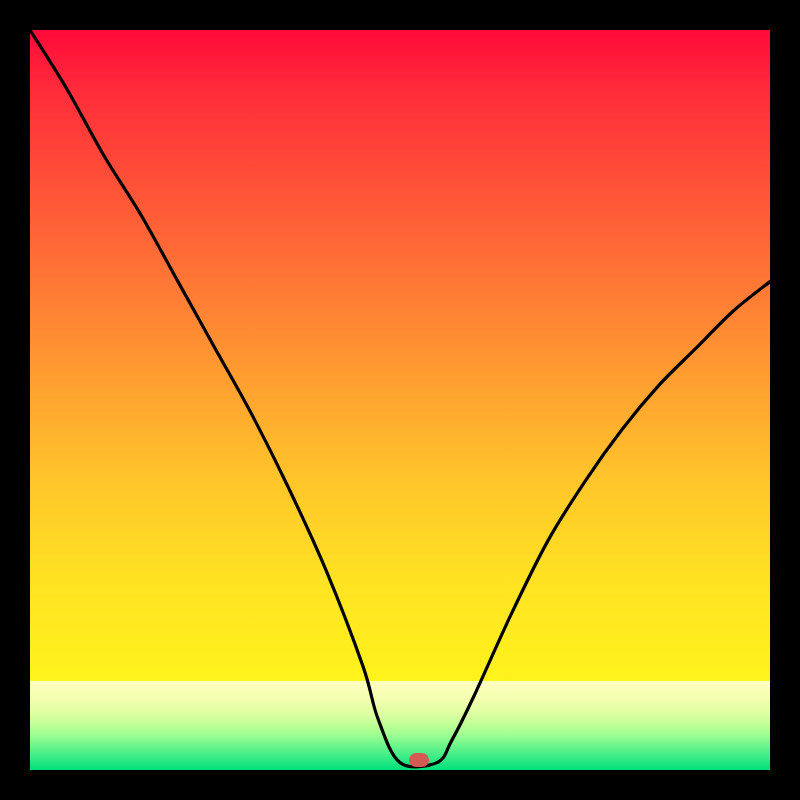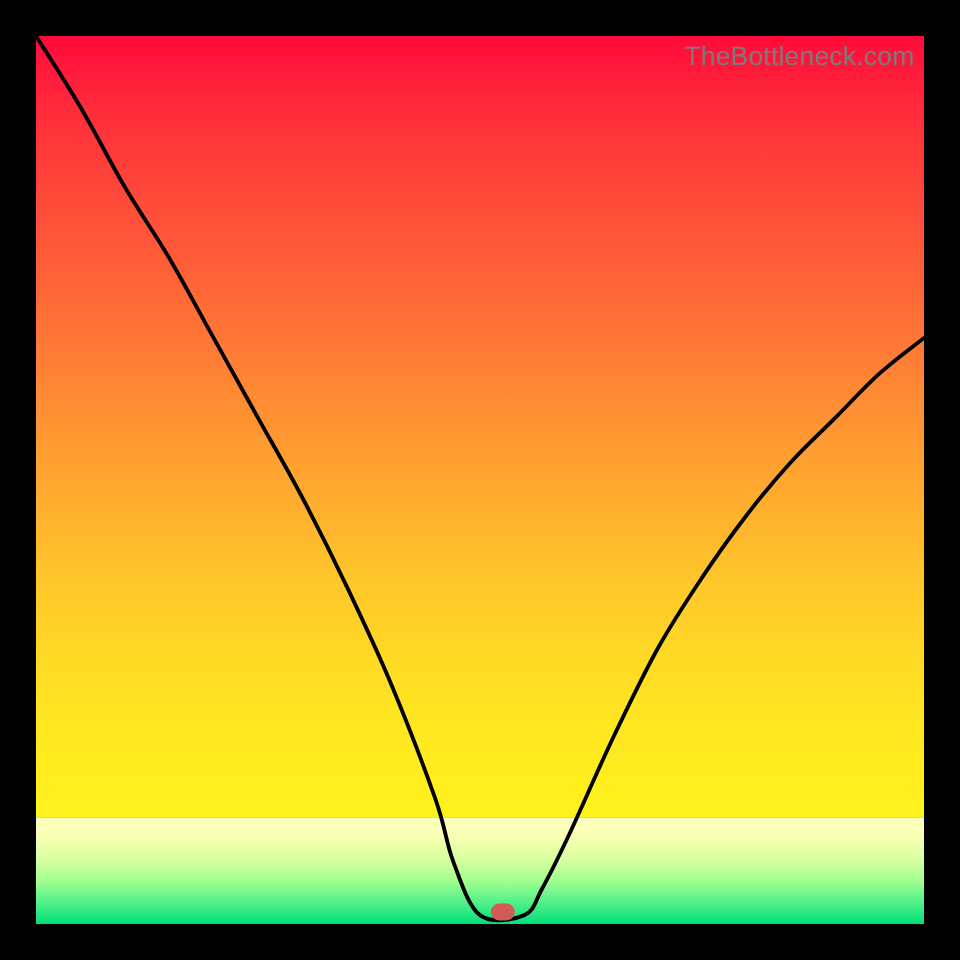--- a/index.html
+++ b/index.html
@@ -88,19 +88,18 @@
     transform: translate(-50%, -50%);
   }
 </style>
 </head>
 <body>
 
 <div class="frame">
   <div class="plot">
     <div class="gradient-upper"></div>
     <div class="gradient-lower"></div>
-    <div class="watermark">TheBottleneck.com</div>
     <svg class="curve" viewBox="0 0 740 740" preserveAspectRatio="none">
       <path id="curve-path" fill="none" stroke="#000" stroke-width="3.2" stroke-linecap="round" stroke-linejoin="round" d="M 0.00 0.00 C 6.17 9.87, 24.67 38.23, 37.00 59.20 C 49.33 80.17, 61.67 104.83, 74.00 125.80 C 86.33 146.77, 98.67 164.03, 111.00 185.00 C 123.33 205.97, 135.67 229.40, 148.00 251.60 C 160.33 273.80, 172.67 296.00, 185.00 318.20 C 197.33 340.40, 209.67 361.37, 222.00 384.80 C 234.33 408.23, 246.67 432.90, 259.00 458.80 C 271.33 484.70, 283.67 510.60, 296.00 540.20 C 308.33 569.80, 324.37 611.73, 333.00 636.40 C 341.63 661.07, 341.63 672.17, 347.80 688.20 C 353.97 704.23, 360.13 725.20, 370.00 732.60 C 379.87 740.00, 398.37 736.30, 407.00 732.60 C 415.63 728.90, 415.63 721.50, 421.80 710.40 C 427.97 699.30, 434.13 686.97, 444.00 666.00 C 453.87 645.03, 468.67 610.50, 481.00 584.60 C 493.33 558.70, 505.67 532.80, 518.00 510.60 C 530.33 488.40, 542.67 469.90, 555.00 451.40 C 567.33 432.90, 579.67 415.63, 592.00 399.60 C 604.33 383.57, 616.67 368.77, 629.00 355.20 C 641.33 341.63, 653.67 330.53, 666.00 318.20 C 678.33 305.87, 690.67 292.30, 703.00 281.20 C 715.33 270.10, 733.83 256.53, 740.00 251.60 "></path>
     </svg>
     <div id="marker" class="marker" style="left: 388.5px; top: 730.38px;"></div>
   </div>
 </div>
 
 </body></html>

